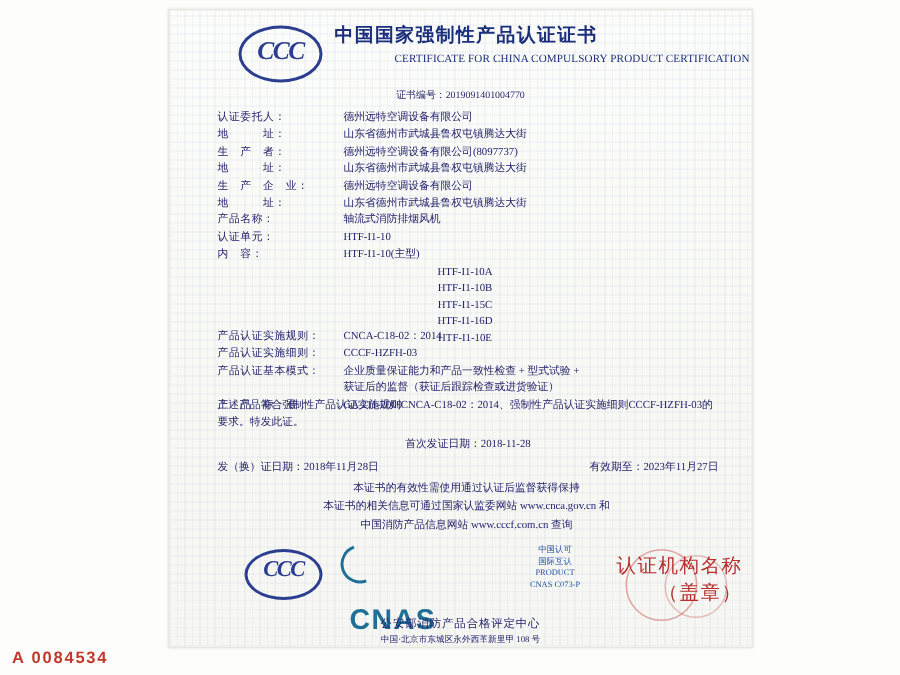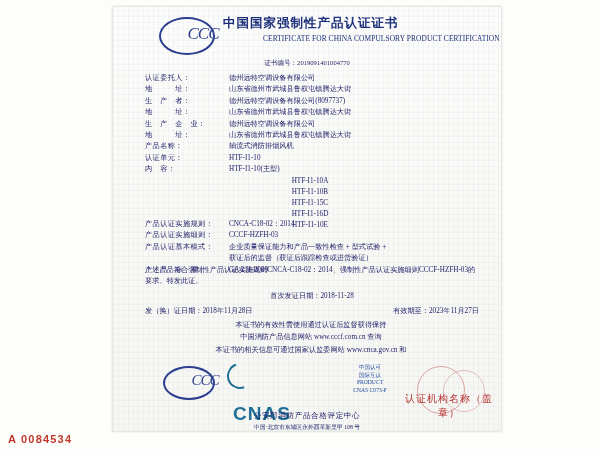--- a/index.html
+++ b/index.html
@@ -42,26 +42,25 @@
   }
   .ccc-ellipse{
     position:absolute;left:0;top:0;width:56px;height:38px;
     border:2px solid #2c3e8f;border-radius:50%;
     box-sizing:border-box;
   }
   .ccc-text{
     position:absolute;left:0;top:7px;width:56px;
     text-align:center;
     font-family:"Liberation Serif", serif;
-    font-weight:normal;
+    font-weight:bold;
     font-size:17px;
     letter-spacing:-1px;
     color:#2c3e8f;
     font-style:italic;
-    margin-left:16px;
   }
   .title-cn{
     position:absolute;left:110px;top:0px;width:270px;
     font-size:12.5px;font-weight:bold;color:#1b2f7a;
     letter-spacing:1px;
   }
   .title-en{
     position:absolute;left:110px;top:19px;width:275px;
     font-size:7.4px;color:#1b2f7a;letter-spacing:0.1px;margin-left:40px;
   }
@@ -133,22 +132,22 @@
   }
   .prodblock{
     position:absolute;left:222px;top:2px;width:70px;
     font-size:5.6px;color:#1f4fa0;line-height:7.6px;text-align:center;
   }
   .stamp{
     position:absolute;left:290px;top:6px;width:92px;height:40px;
     color:#b42a2a;
   }
   .stamp-text{
-    position:absolute;left:0;top:24px;width:92px;text-align:center;
-    font-size:10px;color:#b5302f;letter-spacing:1px;
+    position:absolute;left:0;top:0;width:92px;text-align:right;
+    font-size:13px;color:#b5302f;letter-spacing:1px;
   }
   .stamp-ring{
     position:absolute;left:14px;top:-2px;width:46px;height:46px;
     border:1.6px solid rgba(186,48,47,0.55);border-radius:50%;
     opacity:.75;
   }
   .stamp-ring2{
     position:absolute;left:40px;top:2px;width:40px;height:40px;
     border:1.4px solid rgba(186,48,47,0.4);border-radius:50%;
     opacity:.7;
@@ -269,22 +268,22 @@
         <span>首次发证日期：</span><span>2018-11-28</span>
       </div>
       <div class="datesrow">
         <span><span>发（换）证日期：</span><span>2018年11月28日</span></span>
         <span><span>有效期至：</span><span>2023年11月27日</span></span>
       </div>
     </div>
 
     <div class="notes">
       <div>本证书的有效性需使用通过认证后监督获得保持</div>
+      <div>本证书的相关信息可通过国家认监委网站 www.cnca.gov.cn 和</div>
       <div>中国消防产品信息网站 www.cccf.com.cn 查询</div>
-      <div>本证书的相关信息可通过国家认监委网站 www.cnca.gov.cn 和</div>
     </div>
 
     <div class="logostrip">
       <div class="cccf">
         <div class="ccc-ellipse"></div>
         <div class="ccc-text">CCC</div>
       </div>
 
       <div class="cnas">
         <div class="cnas-swoosh"></div>

